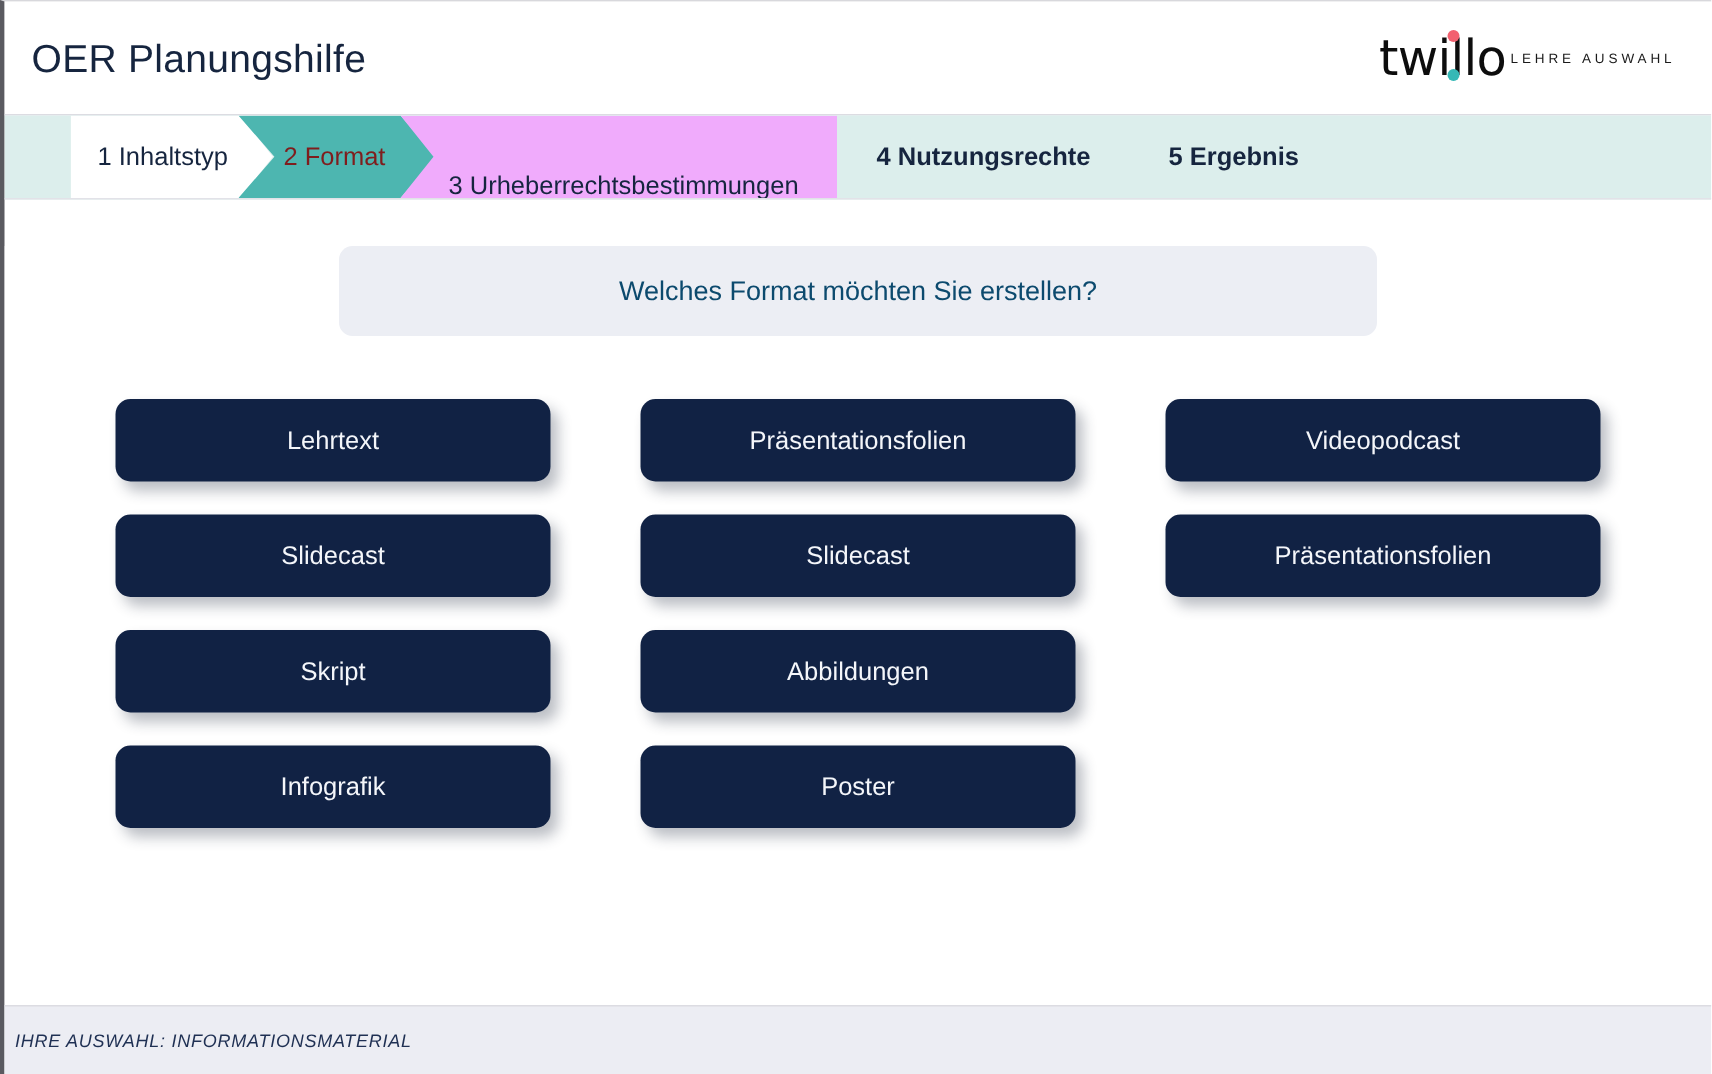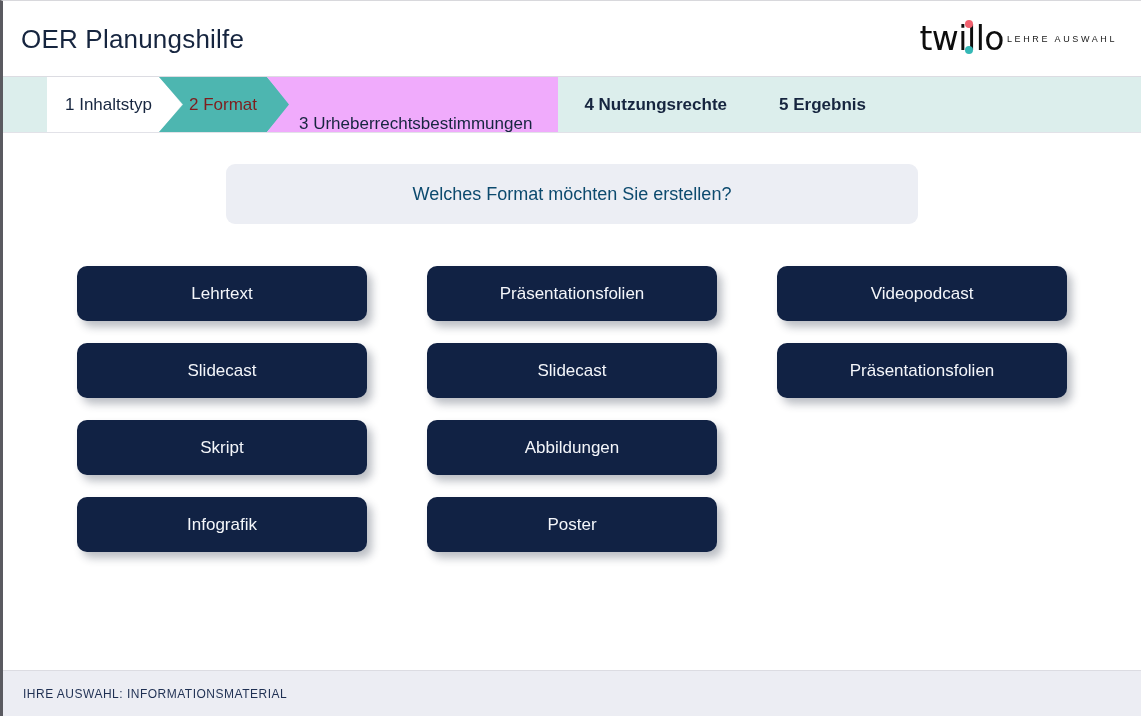--- a/index.html
+++ b/index.html
@@ -223,21 +223,22 @@
     position: absolute;
     left: 0;
     bottom: 0;
     width: 100%;
     height: 46px;
     box-sizing: border-box;
     background: #ecedf3;
     border-top: 1px solid #dcdce2;
     display: flex;
     align-items: center;
-    padding-left: 20px;
+    padding-left: 7px;
+    font-style: italic;
   }
   .footer-text {
     font-size: 12px;
     letter-spacing: 0.5px;
     color: #1f3053;
     text-transform: uppercase;
   }
 </style>
 </head>
 <body>

